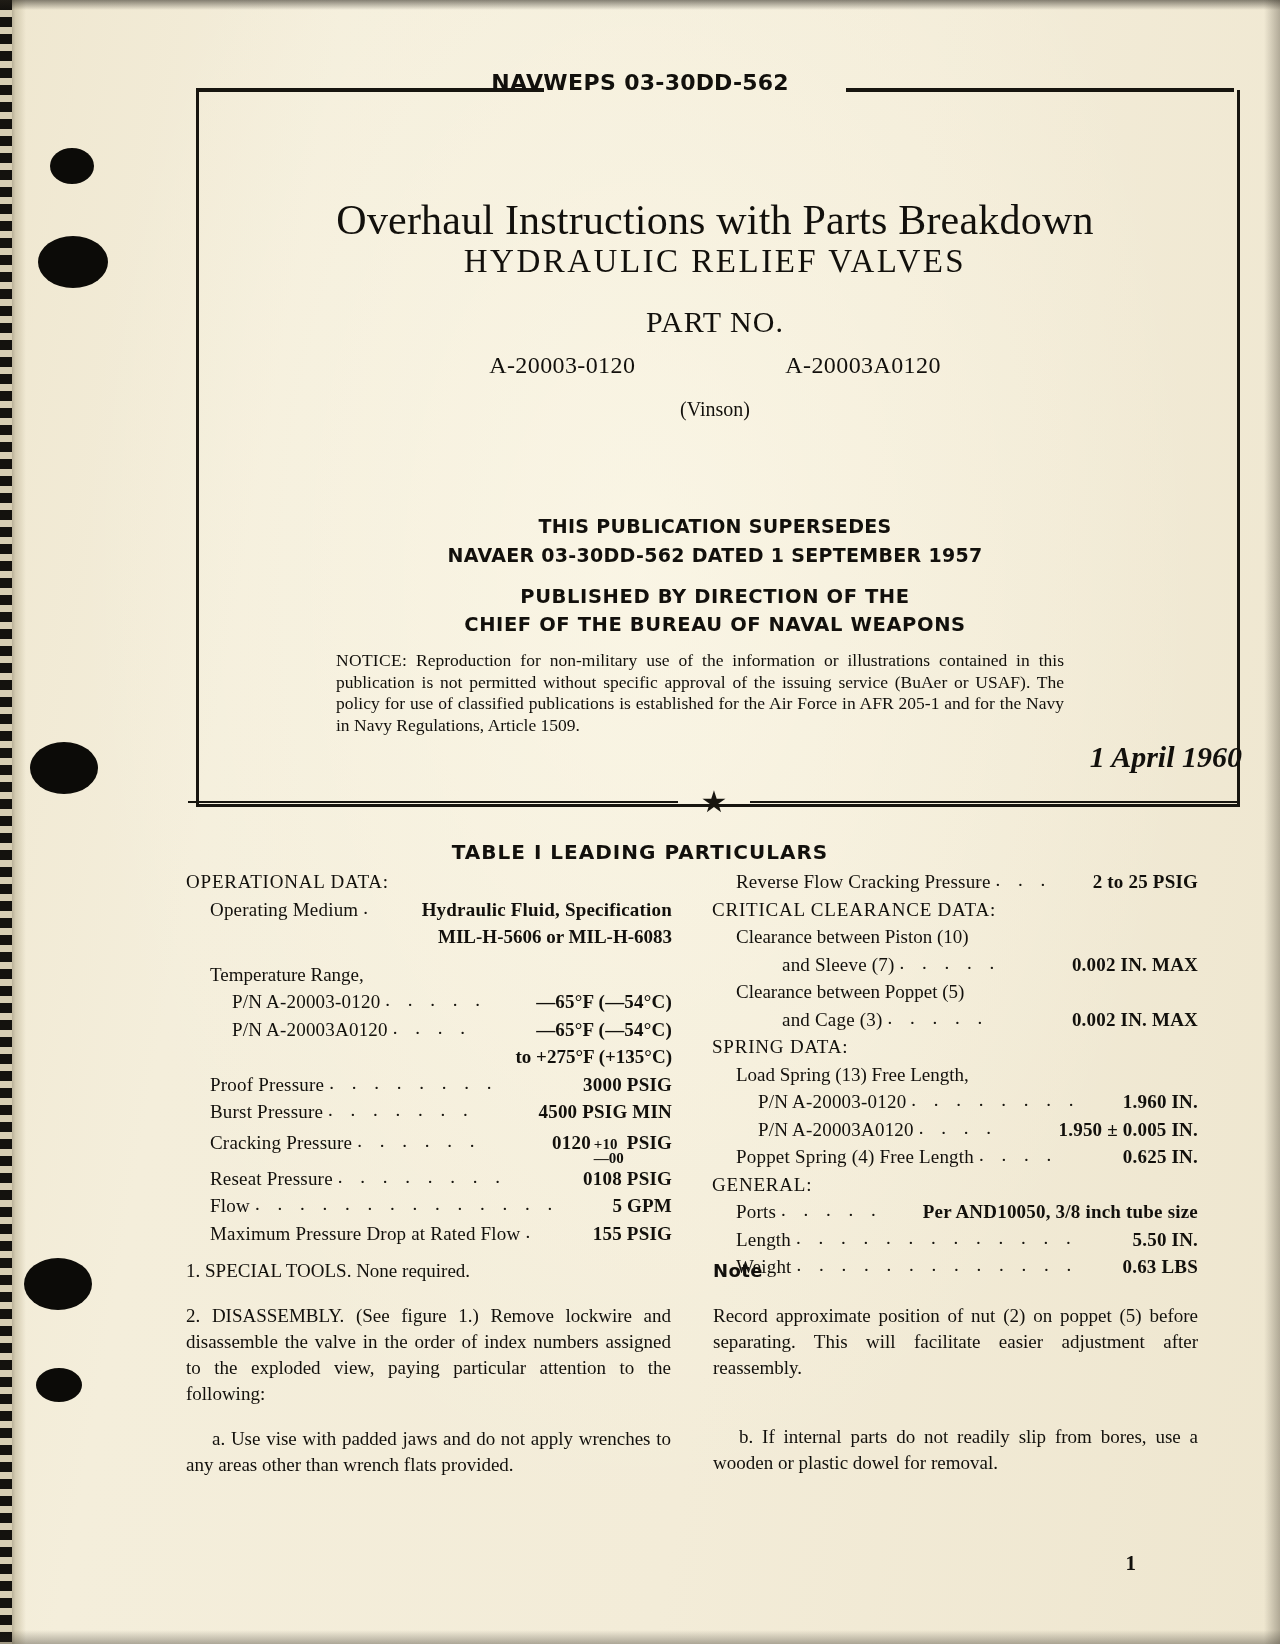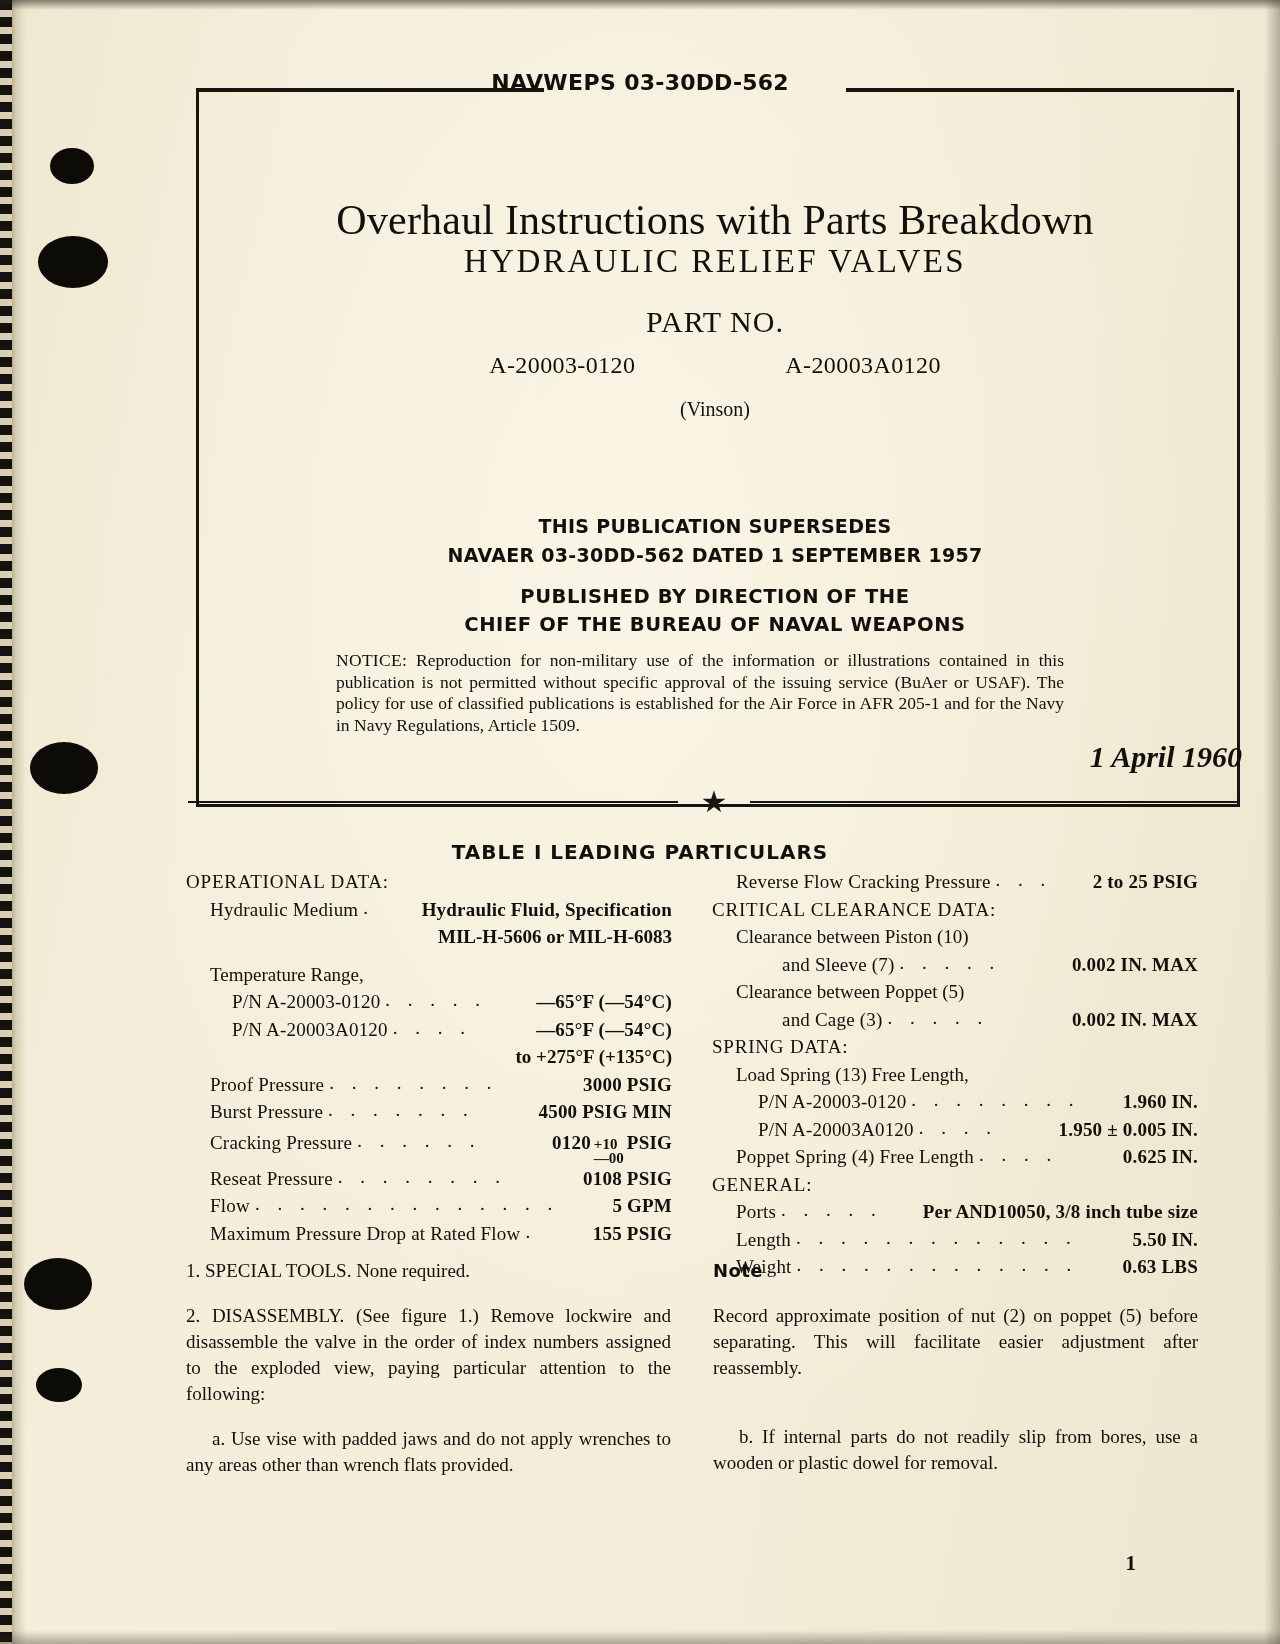--- a/index.html
+++ b/index.html
@@ -237,21 +237,21 @@
 
   <div class="tablehead">TABLE I   LEADING PARTICULARS</div>
 
   <div class="cols">
 
     <div class="col">
 
       <div class="hdr">OPERATIONAL DATA:</div>
 
       <div class="row ind1">
-        <span class="lbl">Hydraulic Medium</span>
+        <span class="lbl">Operating Medium</span>
         <span class="dots">.</span>
         <span class="val">Hydraulic Fluid, Specification</span>
       </div>
       <div class="right">MIL-H-5606 or MIL-H-6083</div>
 
       <div style="height:10px"></div>
 
       <div class="ind1">Temperature Range,</div>
 
       <div class="row ind2">

